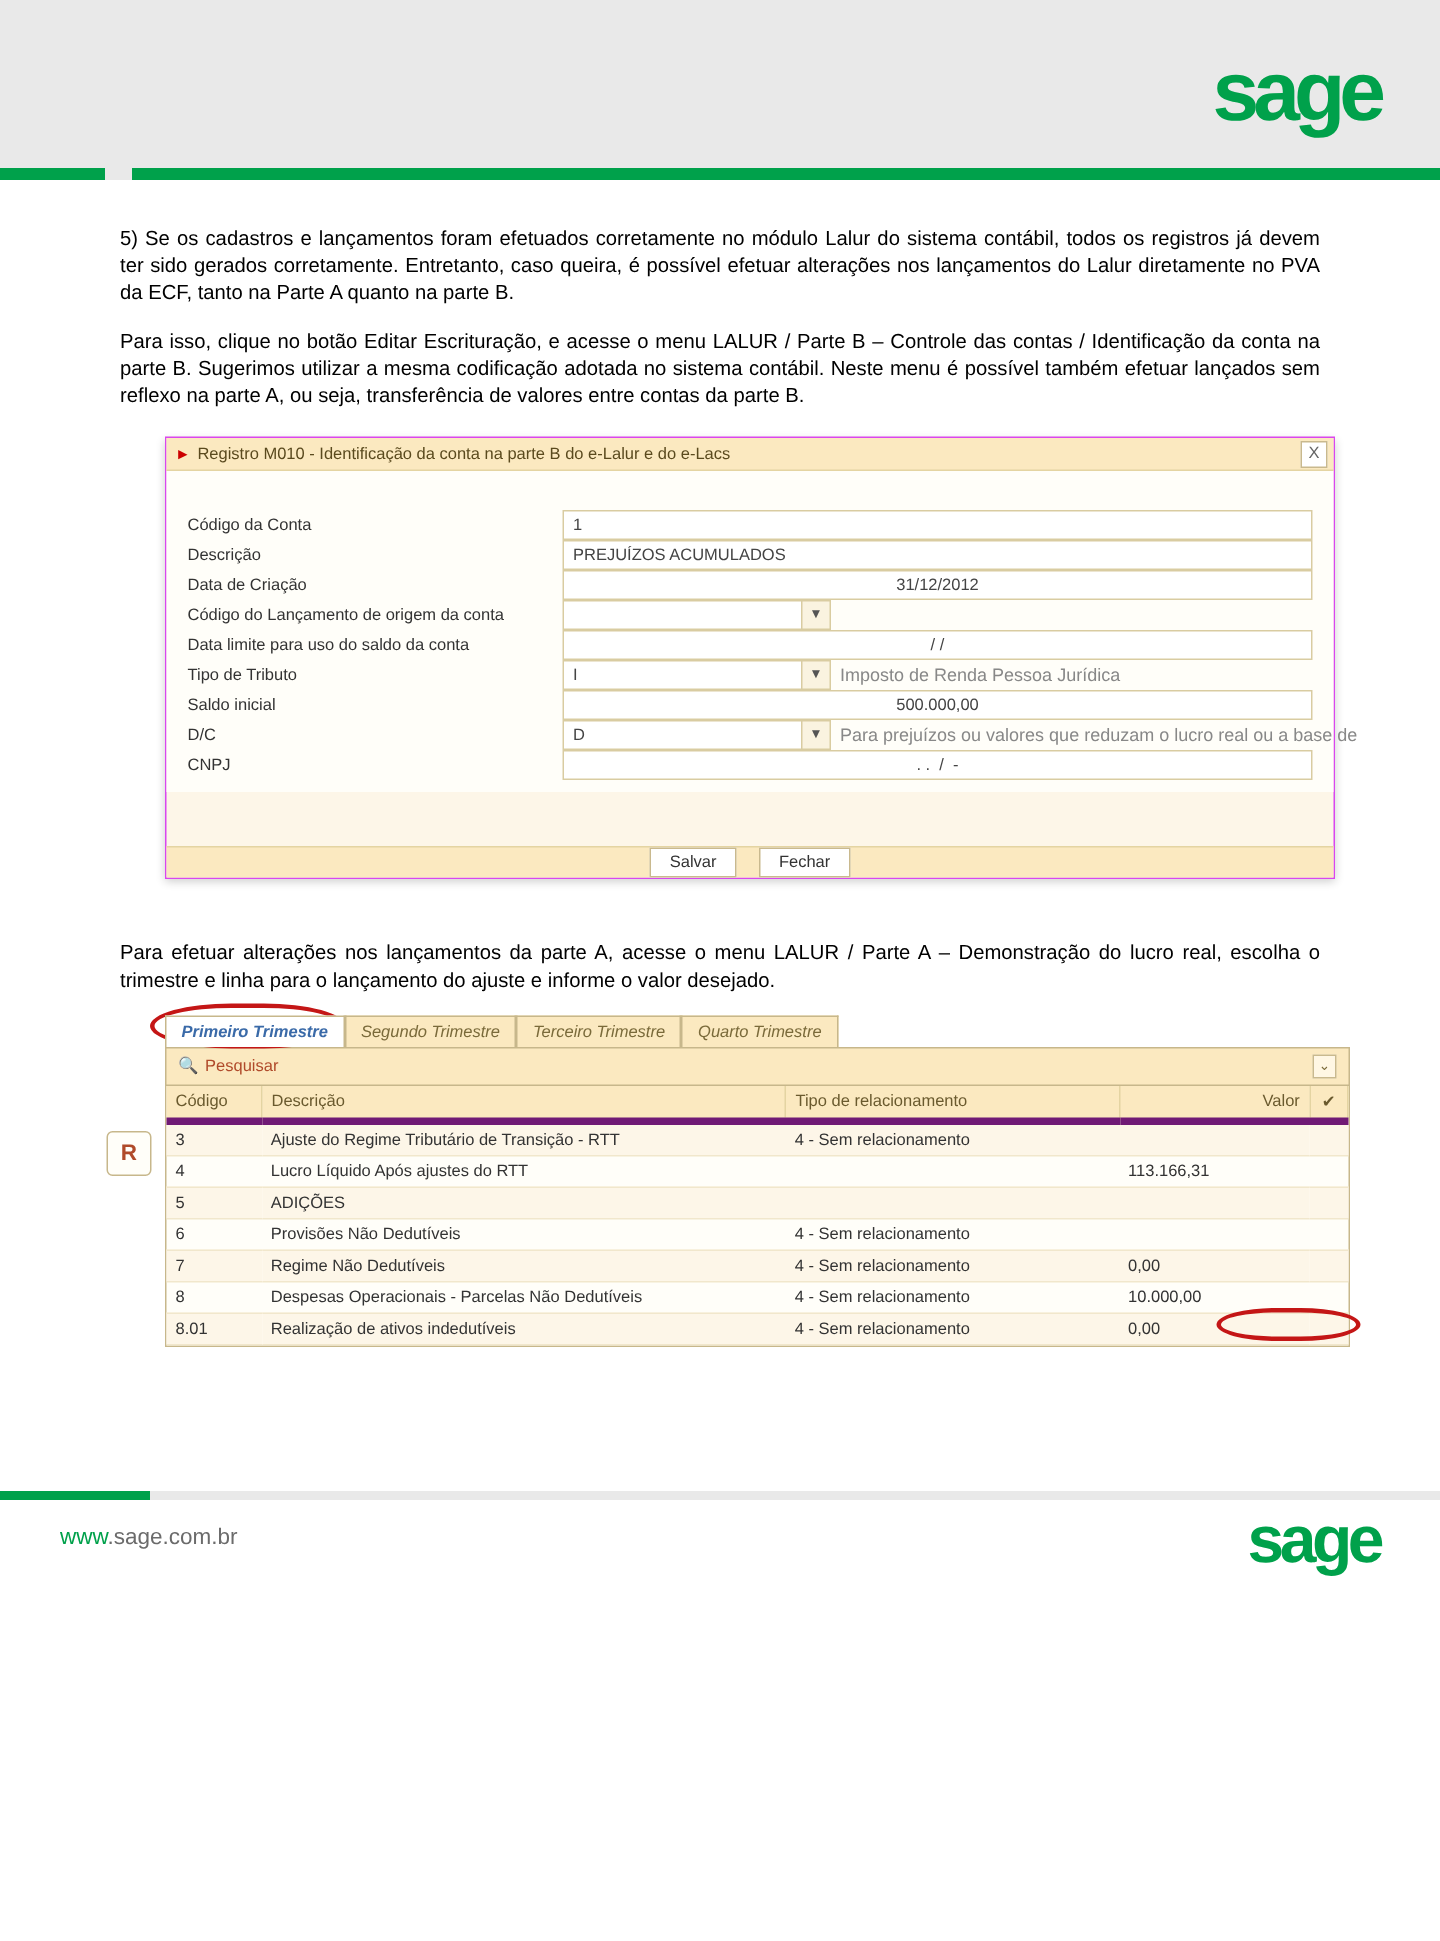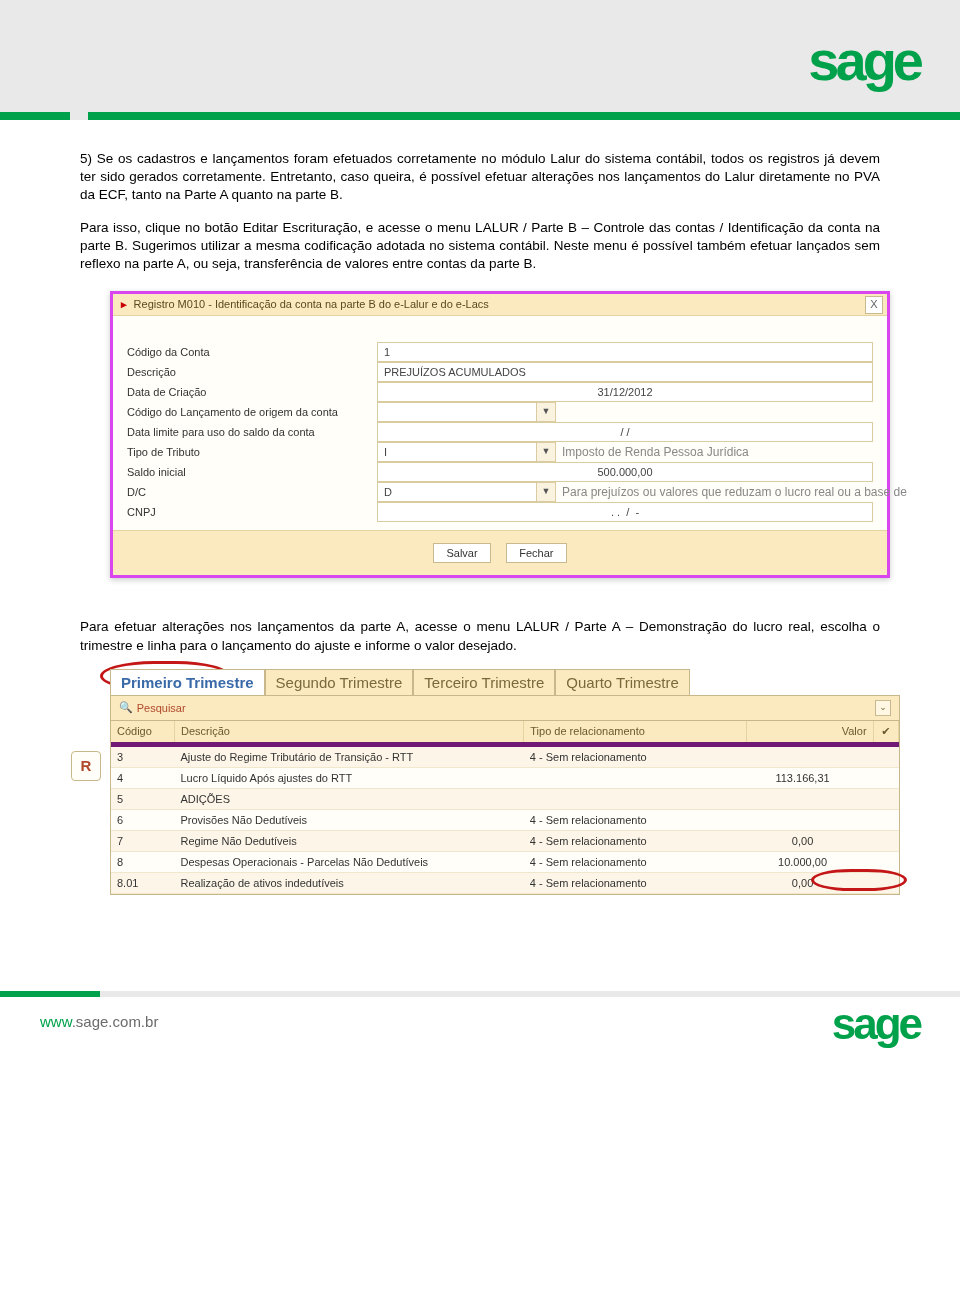--- a/index.html
+++ b/index.html
@@ -45,21 +45,21 @@
     font-size: 13.5px;
     line-height: 1.35;
     margin-bottom: 14px;
     color: #000;
   }
 
   
   .dialog {
     margin: 18px 0 40px 30px;
     width: 780px;
-    border: 3px solid #d946ef;
+    border: 1px solid #d946ef;
     background: #fdf6e8;
     box-shadow: 0 2px 6px rgba(0,0,0,0.2);
   }
   .dialog-title {
     background: #fbe9c0;
     padding: 4px 8px;
     font-size: 11px;
     color: #5a4a1e;
     position: relative;
     border-bottom: 1px solid #e4d4a2;
@@ -119,22 +119,23 @@
     margin-left: 6px;
     color: #888;
     font-size: 12px;
     white-space: nowrap;
     overflow: hidden;
     text-overflow: ellipsis;
   }
   .dialog-buttons {
     background: #fbe9c0;
     border-top: 1px solid #e4d4a2;
-    padding: 12px;
+    padding: 0;
     text-align: center;
+    margin-top: 36px;
   }
   .dlg-btn {
     display: inline-block;
     border: 1px solid #c9b98e;
     background: #fff;
     padding: 3px 12px;
     font-size: 11px;
     color: #333;
     margin: 0 6px;
     cursor: pointer;
@@ -142,21 +143,22 @@
 
   
   .tabs-shot {
     margin: 14px 0 0 30px;
     width: 790px;
     position: relative;
   }
   .tabbar {
     display: flex;
     gap: 0;
-    font-size: 15px;
+    font-size: 11px;
+    font-style: italic;
   }
   .tab {
     border: 1px solid #c7b78b;
     border-bottom: none;
     background: #fbe9c0;
     padding: 4px 10px;
     color: #7a6a3a;
     cursor: pointer;
   }
   .tab.active {
@@ -215,21 +217,21 @@
     padding: 4px 6px;
     font-weight: normal;
     color: #6a5a2e;
     text-align: left;
   }
   .grid td {
     padding: 4px 6px;
     border-bottom: 1px solid #f1e7cc;
   }
   .grid tr.even td { background: #fdf6e8; }
-  .grid td.valor { text-align: center; padding-right: 20px; }
+  .grid td.valor { text-align: left; padding-right: 20px; }
   .r-badge {
     position: absolute;
     left: -40px;
     top: 30px;
     width: 30px; height: 30px;
     border: 1px solid #c7b78b;
     background: #fffef9;
     border-radius: 4px;
     text-align:center;
     line-height:28px;

